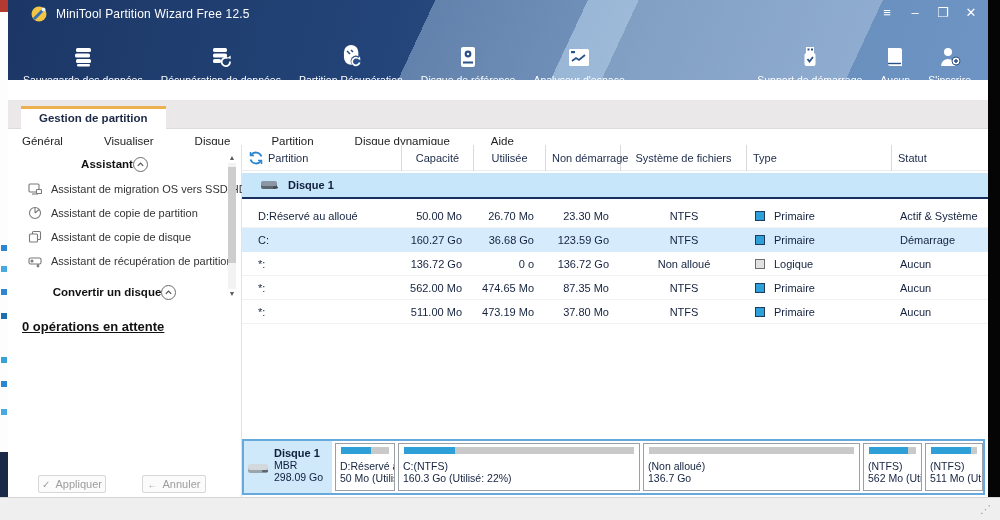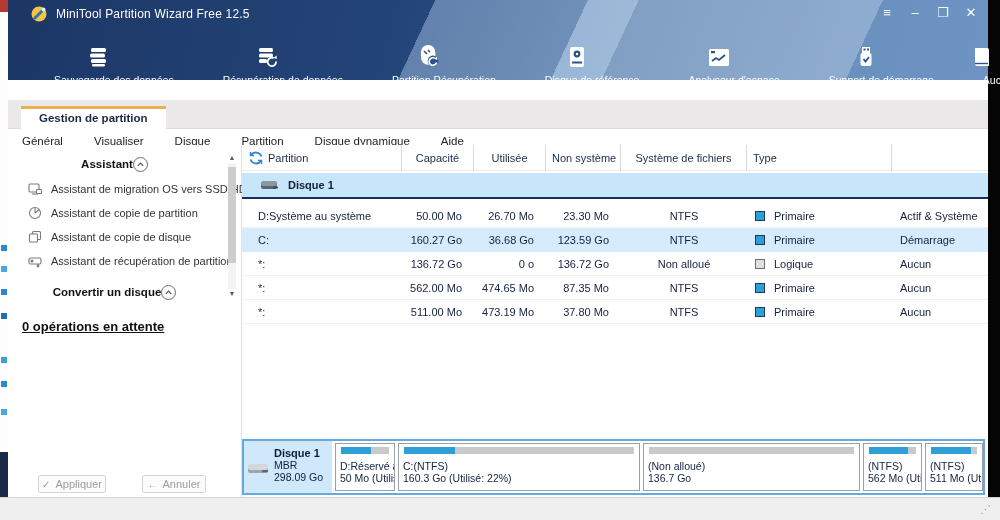--- a/index.html
+++ b/index.html
@@ -33,30 +33,30 @@
   .logo { width:18px; height:18px; margin-right:8px; position:relative; flex:none; }
   .app-title { font-size:12px; color:#fff; letter-spacing:.2px; }
   .win-controls { position:absolute; top:2px; right:6px; display:flex; gap:6px; }
   .win-btn { width:22px; height:20px; display:flex; align-items:center; justify-content:center;
              color:#fff; font-size:13px; cursor:default; }
 
   
   .toolbar { position:absolute; top:28px; left:0; right:0; height:64px; display:flex; align-items:flex-end; padding:0 8px 6px 6px; }
   .tb-item { display:flex; flex-direction:column; align-items:center; justify-content:flex-end; gap:5px; padding:0 9px; cursor:default; }
   .tb-item .ico { height:26px; display:flex; align-items:flex-end; }
-  .tb-label { font-size:10.5px; color:#fff; white-space:nowrap;margin-left:31px; }
+  .tb-label { font-size:10.5px; color:#fff; white-space:nowrap; }
   .tb-spacer { flex:1; }
 
   
   .tabbar { height:29px; background:#eae8e9; padding:6px 0 0 13px; border-bottom:1px solid #dcdcdc;margin-top:20px; }
   .tab-active { display:inline-block; height:23px; background:#fff; border-top:3px solid #edb051;
     padding:3px 18px 0 18px; font-size:11.5px; font-weight:bold; color:#1b2947; }
 
   
-  .menubar { height:24px; background:#fff; display:flex; align-items:center; padding-left:14px; gap:2px; border-bottom:1px solid #eee; }
+  .menubar { height:24px; background:#fff; display:flex; align-items:center; padding-left:14px; gap:12px; border-bottom:1px solid #eee; }
   .menu-item { font-size:11.5px; color:#222; padding:0 15px 0 0; margin-right:14px; cursor:default; }
 
   
   .content { position:absolute; top:145px; bottom:0; left:0; right:0; display:flex; }
 
   
   .sidebar { width:234px; background:#fff; border-right:1px solid #e2e2e2; position:relative; flex:none; }
   .sb-section-hd { display:flex; align-items:center; justify-content:center;
     padding:0 34px 0 14px; height:26px; margin-top:6px; }
   .sb-section-hd .t { font-size:11.5px; font-weight:bold; color:#111; }
@@ -377,40 +377,41 @@
             <svg width="16" height="16" viewBox="0 0 16 16" fill="none" stroke="#2e86d1" stroke-width="1.8">
               <path d="M13.5 6.5 a6 6 0 0 0 -10.5 -1.5"></path>
               <path d="M2.5 9.5 a6 6 0 0 0 10.5 1.5"></path>
               <path d="M2.5 2 v3.5 h3.5" stroke-width="1.5"></path>
               <path d="M13.5 14 v-3.5 h-3.5" stroke-width="1.5"></path>
             </svg>
           </span>
           <span class="hc first">Partition</span>
           <span class="hc center">Capacité</span>
           <span class="hc center">Utilisée</span>
-          <span class="hc center">Non système</span>
+          <span class="hc center">Non démarrage</span>
           <span class="hc center">Système de fichiers</span>
           <span class="hc">Type</span>
+          <span class="hc last">Statut</span>
         </div>
 
         <div class="disk-group">
           <span>
             <svg width="20" height="12" viewBox="0 0 20 12">
               <rect x="1" y="3" width="16" height="7" rx="2" fill="#5b6770"></rect>
               <rect x="1" y="2" width="16" height="5" rx="2" fill="#8b98a3"></rect>
               <rect x="13" y="7.5" width="5" height="2" rx="1" fill="#3d474f"></rect>
             </svg>
           </span>
           <span class="nm">Disque 1</span>
         </div>
 
         <div class="rows">
 
           <div class="trow tgrid">
-            <span class="cell c-part">D:Système au système</span>
+            <span class="cell c-part">D:Réservé au alloué</span>
             <span class="cell c-num">50.00 Mo</span>
             <span class="cell c-num">26.70 Mo</span>
             <span class="cell c-num">23.30 Mo</span>
             <span class="cell c-fs">NTFS</span>
             <span class="cell c-type">
                 <span class="sq"></span>
                 <span>Primaire</span>
               </span>
             <span class="cell c-status">Actif &amp; Système</span>
           </div>

